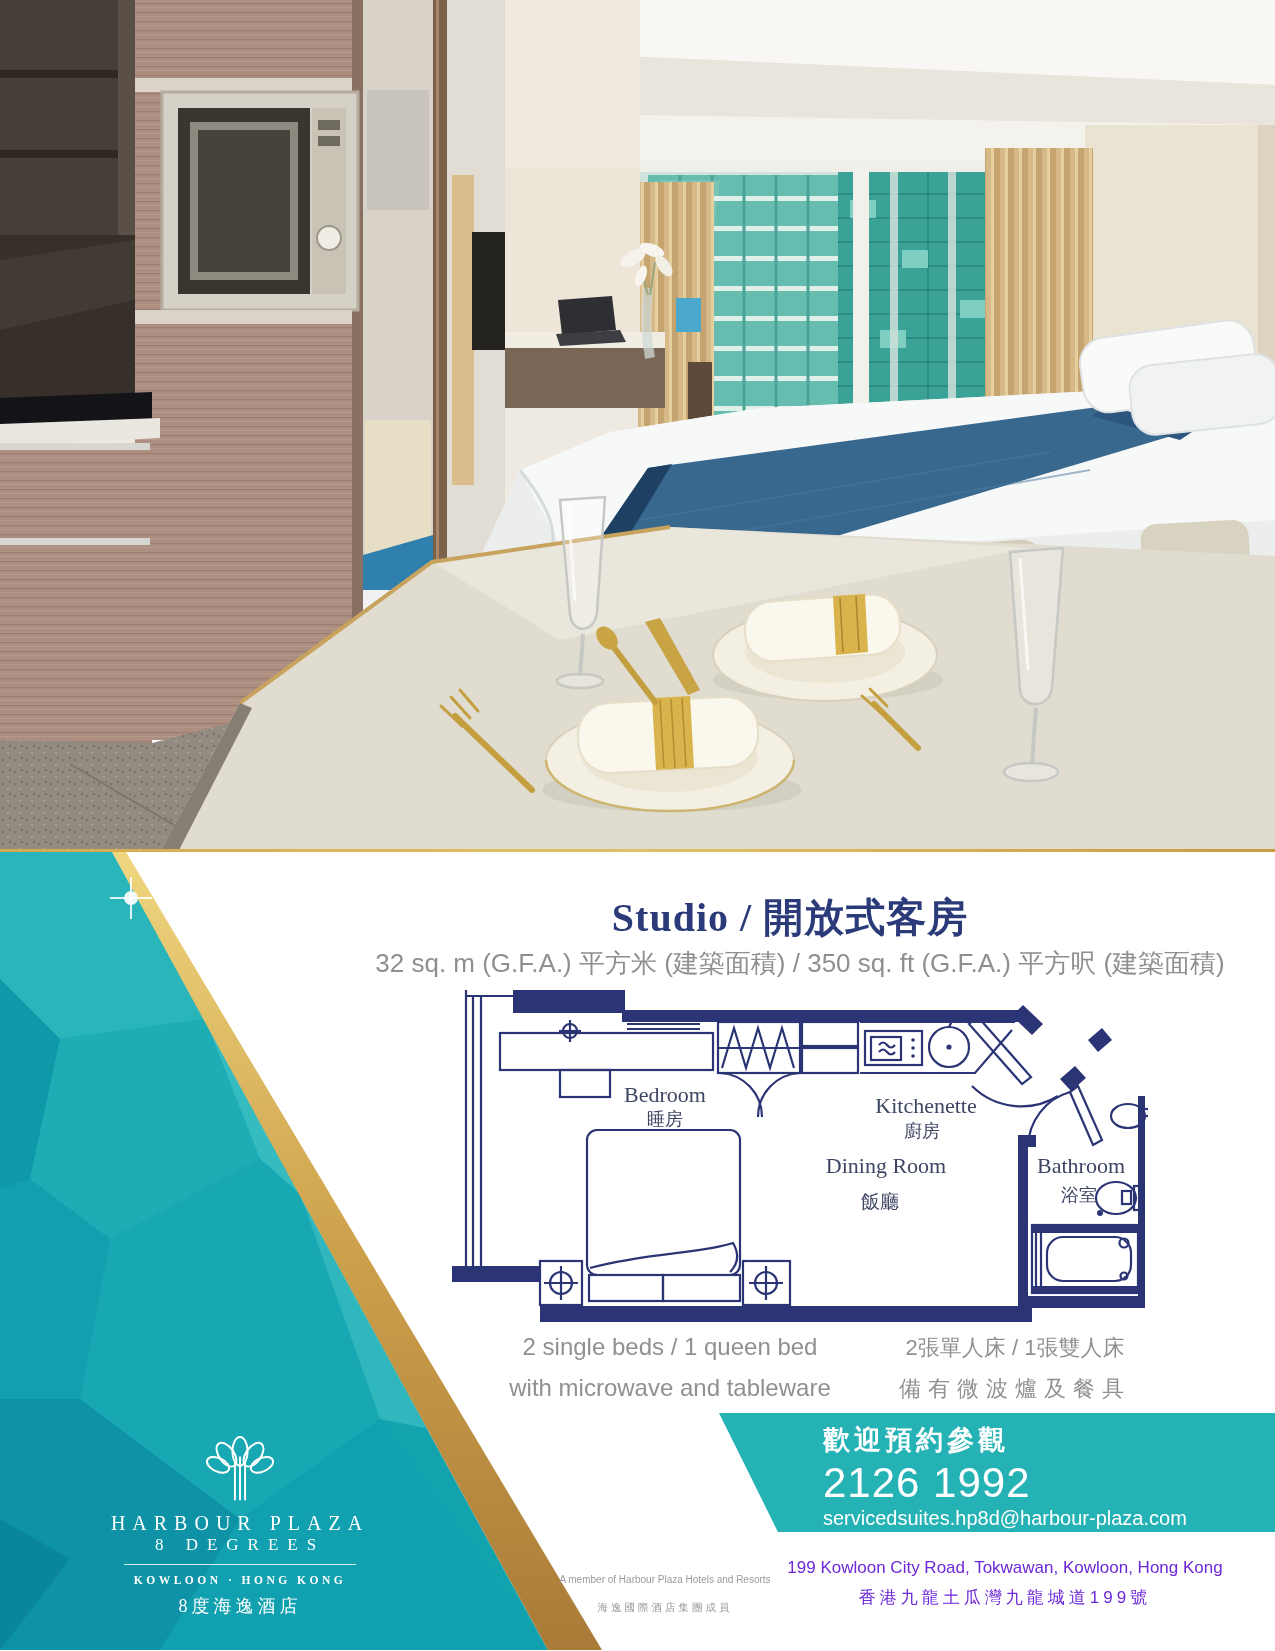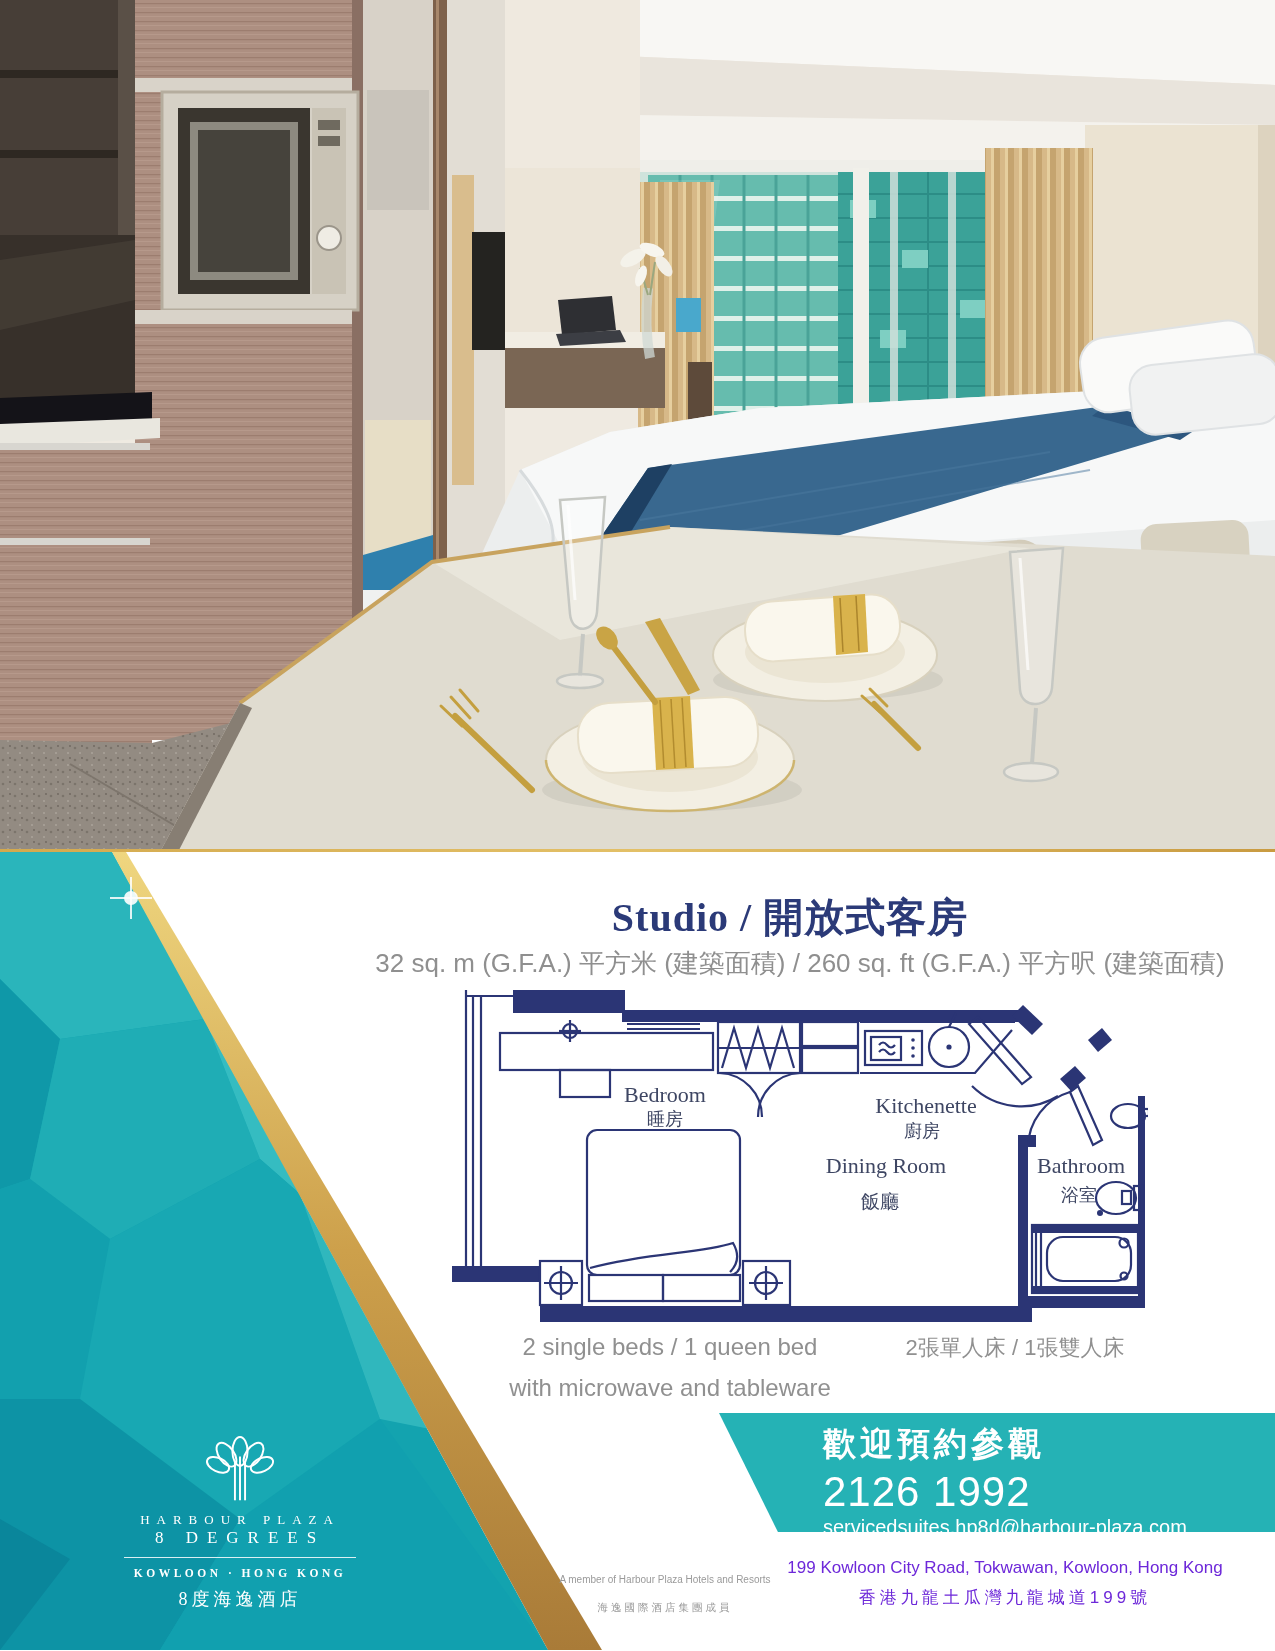--- a/index.html
+++ b/index.html
@@ -19,26 +19,26 @@
   #floorplan{left:428px;top:988px;width:720px;height:337px;}
   
   .feat{color:#909090;line-height:41px;text-align:center;}
   #features-en{left:495px;top:1326px;width:350px;font-size:24px;}
   #features-zh{left:850px;top:1327px;width:330px;font-size:22px;}
   #features-zh .sp{letter-spacing:7px;}
   
   #contact-box{left:719px;top:1413px;width:556px;height:119px;background:#25b2b5;
                clip-path:polygon(0 0,100% 0,100% 100%,10.6% 100%);color:#ffffff;}
   #contact-box .inner{position:absolute;left:104px;top:9px;}
-  #contact-heading{font-size:33px;font-weight:700;letter-spacing:4px;}
+  #contact-heading{font-size:27px;font-weight:700;letter-spacing:4px;}
   #contact-phone{font-size:42px;font-weight:500;margin-top:1px;letter-spacing:1px;}
   #contact-email{font-size:20px;margin-top:0;}
   
   #logo-block{left:70px;top:1426px;width:340px;text-align:center;color:#ffffff;}
-  #logo-name1{font-family:"Liberation Serif","DejaVu Serif",serif;font-size:13px;letter-spacing:7px;margin-top:6px;}
+  #logo-name1{font-family:"Liberation Serif","DejaVu Serif",serif;font-size:20px;letter-spacing:7px;margin-top:6px;}
   #logo-name2{font-family:"Liberation Serif","DejaVu Serif",serif;font-size:17px;letter-spacing:9px;}
   #logo-divider{width:232px;height:1px;background:rgba(255,255,255,.85);margin:9px auto 0 auto;}
   #logo-location{font-size:11.5px;font-weight:700;letter-spacing:3.5px;margin-top:9px;font-family:"Liberation Serif","DejaVu Serif",serif;}
   #logo-zh{font-size:18px;letter-spacing:4px;margin-top:8px;font-family:"Liberation Serif","DejaVu Serif",serif;}
   
   #member-block{left:520px;top:1562px;width:290px;text-align:center;color:#9a9a9a;margin-top:12px;}
   #member-en{font-size:10px;}
   #member-zh{font-size:10.5px;letter-spacing:3px;margin-top:16px;}
   #address-block{left:735px;top:1558px;width:540px;text-align:center;color:#6d28d9;}
   #address-en{font-size:17px;}
@@ -329,21 +329,21 @@
       <polygon points="112,853 126,853 602,1651 548,1651" fill="url(#gband)"></polygon>
       <g>
         <circle cx="131" cy="899" r="7" fill="#ffffff" opacity="0.9"></circle>
         <line x1="131" y1="878" x2="131" y2="920" stroke="#ffffff" stroke-width="2" opacity="0.85"></line>
         <line x1="110" y1="899" x2="152" y2="899" stroke="#ffffff" stroke-width="2" opacity="0.85"></line>
       </g>
     </svg>
   </div>
 
   <div class="abs" id="page-title">Studio / 開放式客房</div>
-  <div class="abs sans" id="page-subtitle">32 sq. m (G.F.A.) 平方米 (建築面積) / 260 sq. ft (G.F.A.) 平方呎 (建築面積)</div>
+  <div class="abs sans" id="page-subtitle">32 sq. m (G.F.A.) 平方米 (建築面積) / 350 sq. ft (G.F.A.) 平方呎 (建築面積)</div>
 
   <div class="abs" id="floorplan">
     <svg width="720" height="337" viewBox="428 988 720 337">
 
       <g fill="#2b3575" stroke="none">
         <rect x="513" y="990" width="112" height="23"></rect>
         <rect x="622" y="1010" width="404" height="12"></rect>
         <polygon points="1023,1005 1043,1024 1032,1035 1012,1016"></polygon>
         <rect x="452" y="1266" width="88" height="16"></rect>
         <rect x="540" y="1306" width="492" height="16"></rect>
@@ -431,20 +431,21 @@
       </g>
     </svg>
   </div>
 
   <div class="abs sans feat" id="features-en">
     <div>2 single beds / 1 queen bed</div>
     <div>with microwave and tableware</div>
   </div>
   <div class="abs sans feat" id="features-zh">
     <div>2張單人床 / 1張雙人床</div>
+    <div class="sp">備有微波爐及餐具</div>
   </div>
 
   <div class="abs sans" id="contact-box">
     <div class="inner">
       <div id="contact-heading">歡迎預約參觀</div>
       <div id="contact-phone">2126 1992</div>
       <div id="contact-email">servicedsuites.hp8d@harbour-plaza.com</div>
     </div>
   </div>
 

